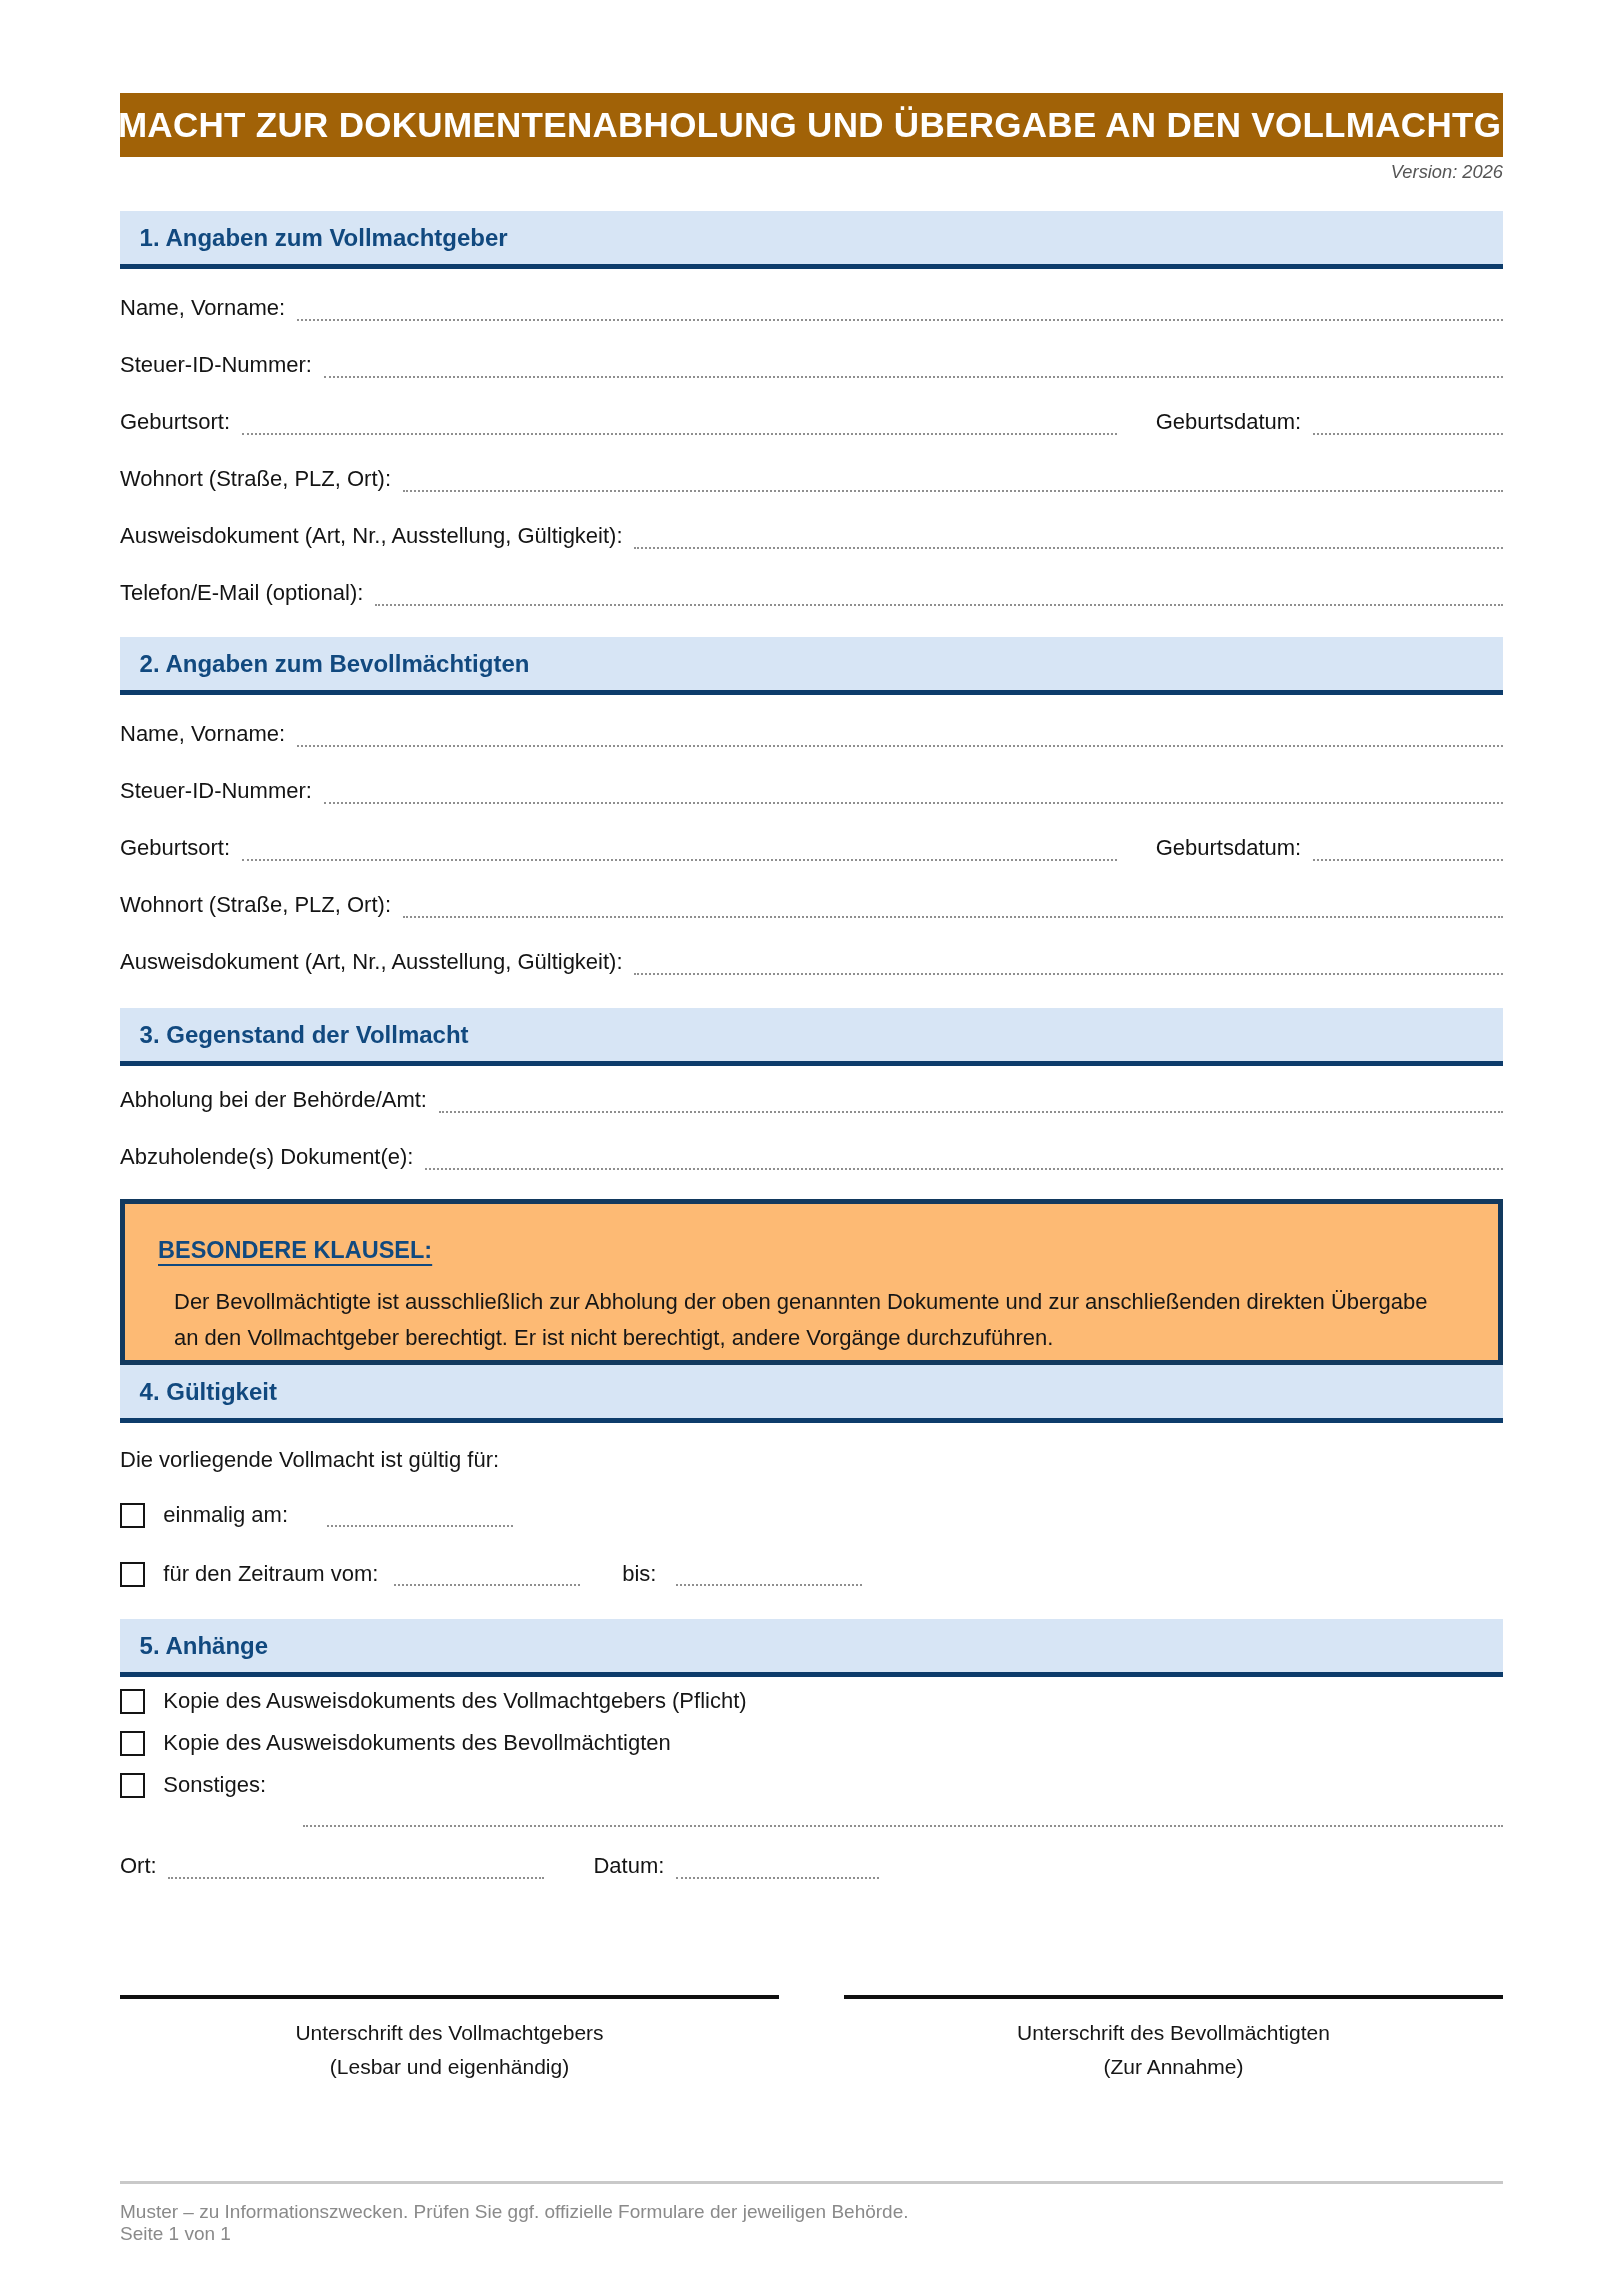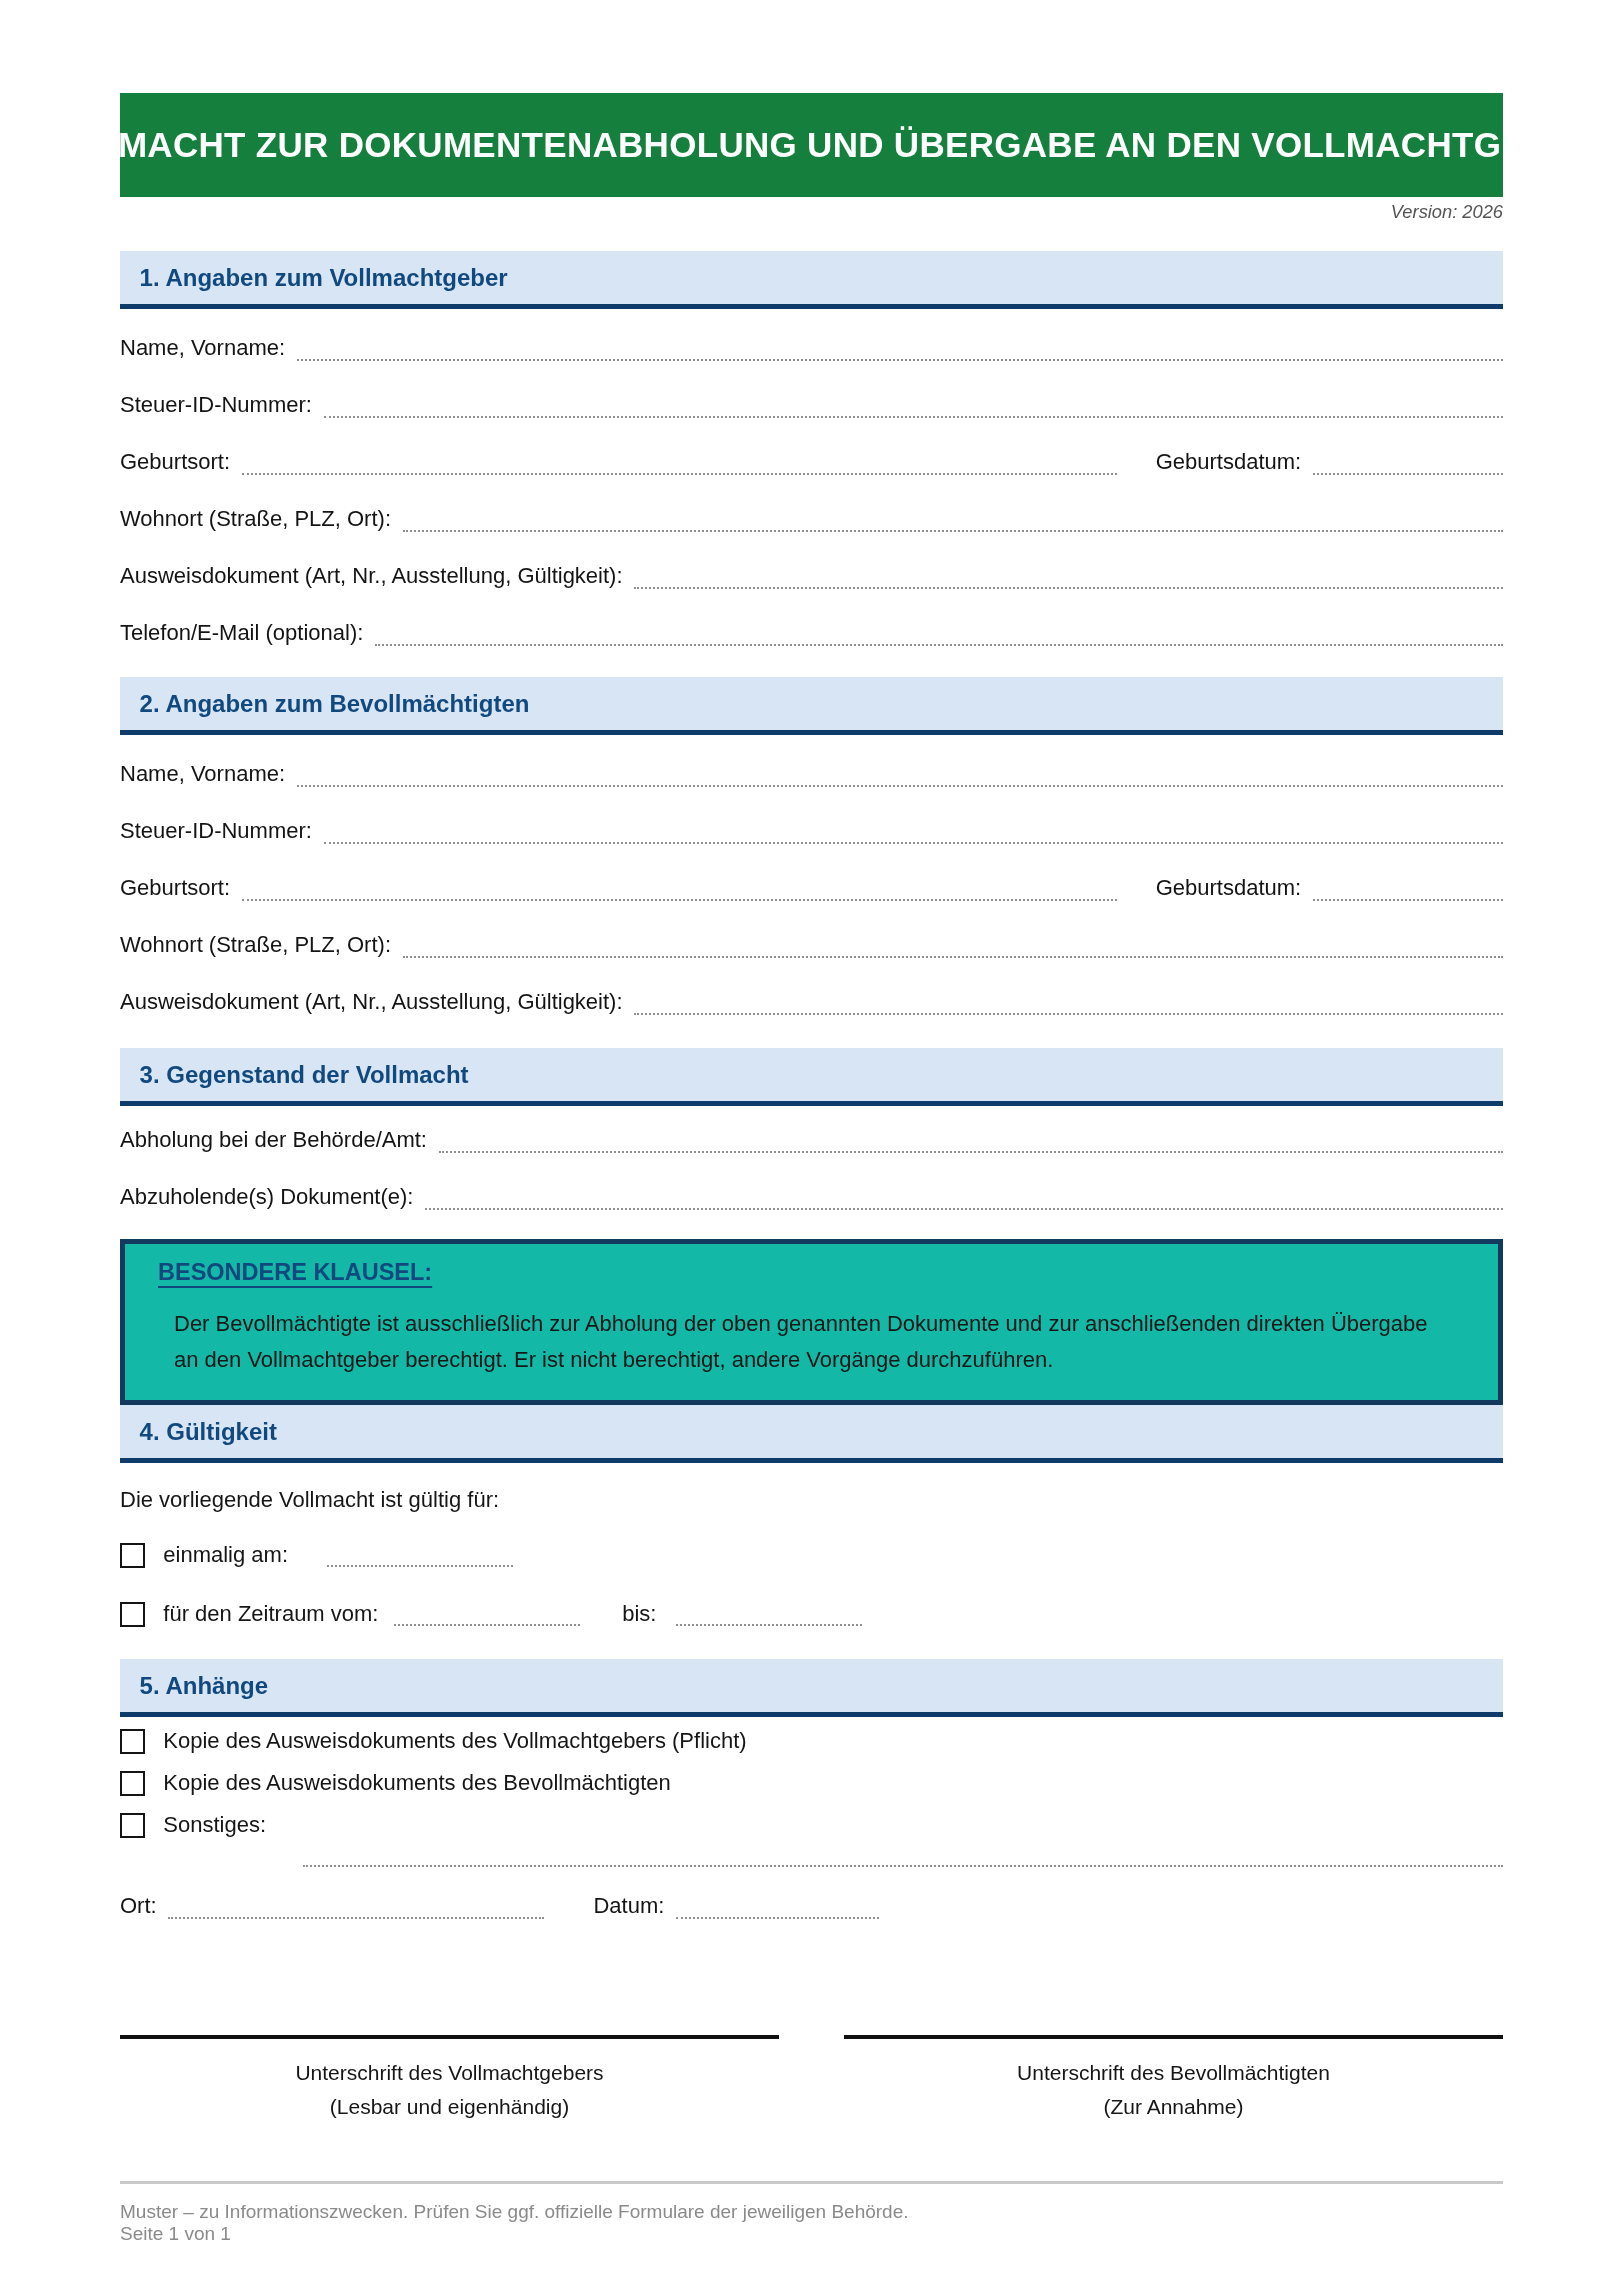--- a/index.html
+++ b/index.html
@@ -13,22 +13,22 @@
     overflow: hidden;
   }
   .page {
     position: relative;
     width: 1623px; height: 2295px;
     padding: 93px 120px 0 120px;
   }
 
   
   .titlebar {
-    background: #15803d;
-    height: 104px;
+    background: #a16207;
+    height: 64px;
     display: flex; align-items: center; justify-content: center;
   }
   .titlebar .ttl {
     color: #ffffff; font-size: 35px; font-weight: bold;
     letter-spacing: 0.3px; white-space: nowrap;
   }
   .version {
     margin-top: 3.9px; height: 21.6px;
     text-align: right; font-style: italic;
     font-size: 18.3px; color: #565656;
@@ -69,23 +69,23 @@
   .gap60 { margin-left: 39px; }
   .gap64 { margin-left: 42px; }
   .gap30 { margin-left: 19.6px; }
   .gap24 { margin-left: 15.7px; }
   .gap75 { margin-left: 49px; }
 
   
   .clause {
     margin-top: 29px;
     border: 5.2px solid #12395e;
-    background: #14b8a6;
+    background: #fdba74;
     height: 166px;
-    padding: 15px 33px 0 33px;
+    padding: 33px 33px 0 33px;
   }
   .clause .chead {
     color: #11497f; font-size: 23.5px; font-weight: bold;
     text-decoration: underline;
     text-decoration-thickness: 2px;
     text-underline-offset: 5.9px;
     margin: 0 0 19.6px 0;
   }
   .clause .ctext {
     font-size: 22px; line-height: 36px; color: #161616; margin: 16px;

